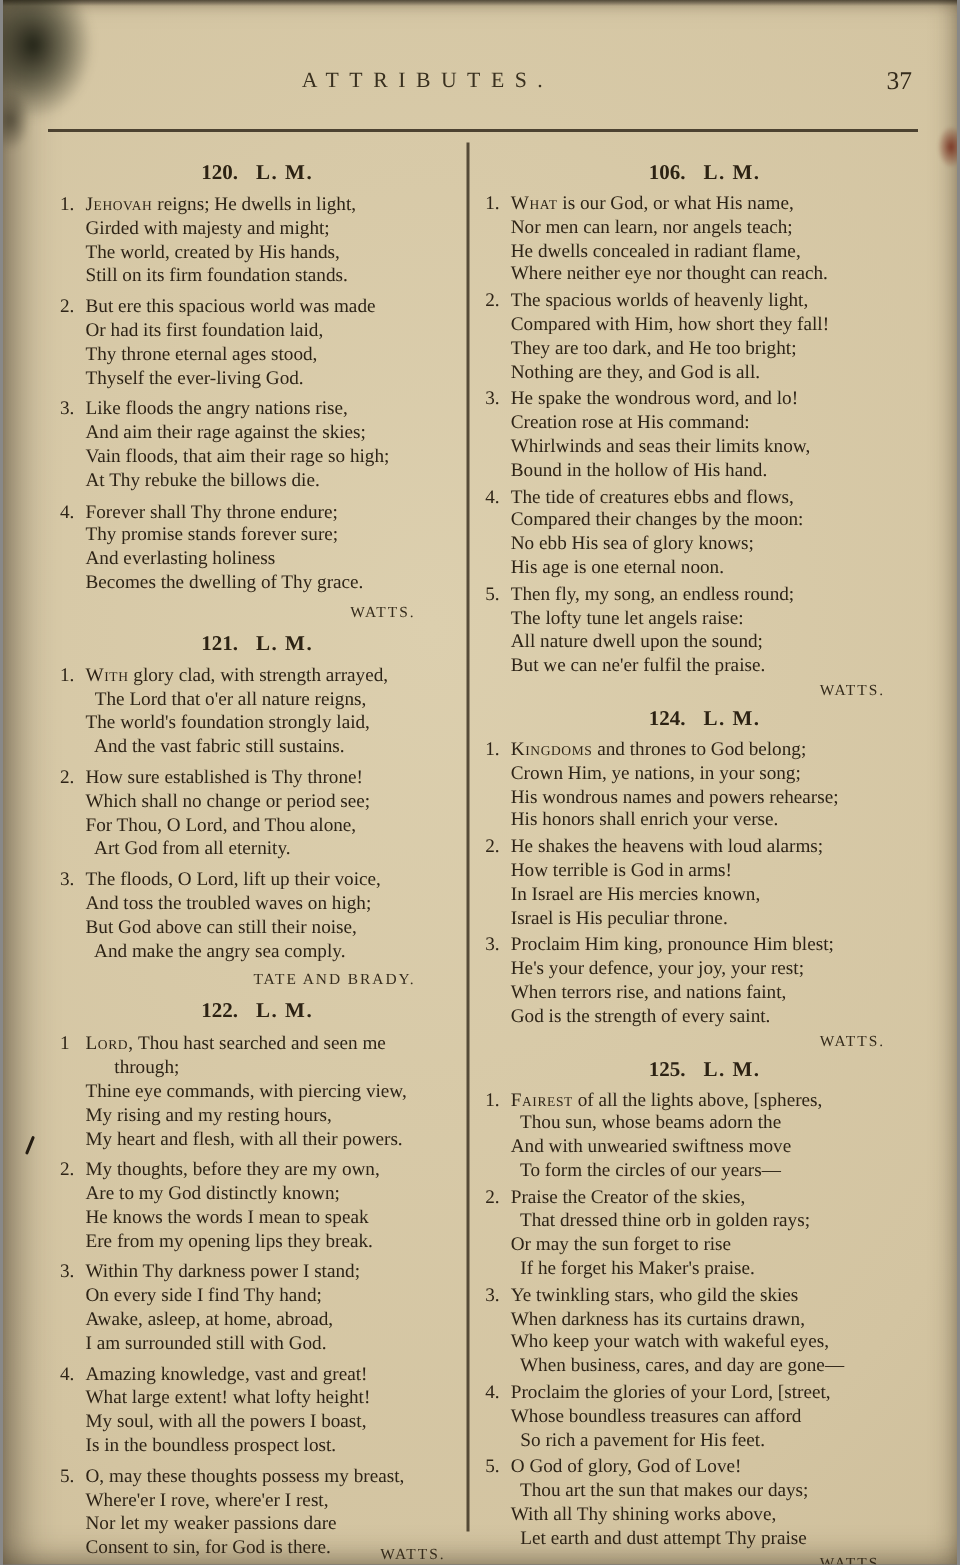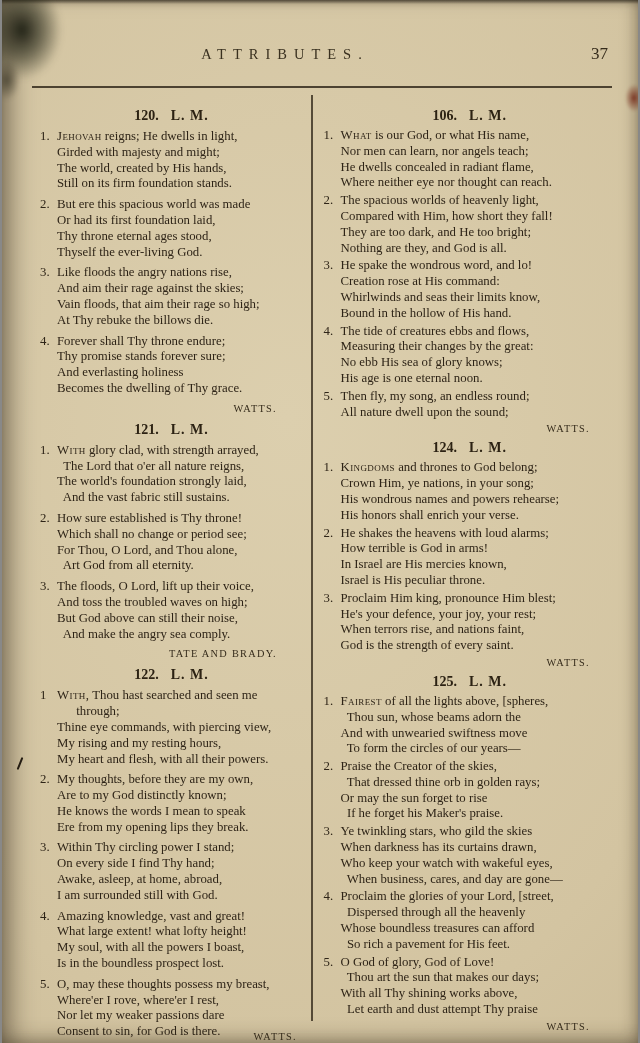--- a/index.html
+++ b/index.html
@@ -150,40 +150,40 @@
               <div class="verse-line">  And make the angry sea comply.</div>
             </div>
           </div>
           <div class="attribution">TATE AND BRADY.</div>
         </section>
         <section class="hymn">
           <div class="hymn-title"><span class="hymn-number">122.</span><span class="hymn-meter">L. M.</span></div>
           <div class="verse">
             <span class="verse-num">1</span>
             <div class="verse-lines">
-              <div class="verse-line"><span class="lead-word">With,</span> Thou hast searched and seen me</div>
+              <div class="verse-line"><span class="lead-word">Lord,</span> Thou hast searched and seen me</div>
               <div class="verse-line">      through;</div>
               <div class="verse-line">Thine eye commands, with piercing view,</div>
               <div class="verse-line">My rising and my resting hours,</div>
               <div class="verse-line">My heart and flesh, with all their powers.</div>
             </div>
           </div>
           <div class="verse">
             <span class="verse-num">2.</span>
             <div class="verse-lines">
               <div class="verse-line">My thoughts, before they are my own,</div>
               <div class="verse-line">Are to my God distinctly known;</div>
               <div class="verse-line">He knows the words I mean to speak</div>
               <div class="verse-line">Ere from my opening lips they break.</div>
             </div>
           </div>
           <div class="verse">
             <span class="verse-num">3.</span>
             <div class="verse-lines">
-              <div class="verse-line">Within Thy circling power I stand;</div>
+              <div class="verse-line">Within Thy darkness power I stand;</div>
               <div class="verse-line">On every side I find Thy hand;</div>
               <div class="verse-line">Awake, asleep, at home, abroad,</div>
               <div class="verse-line">I am surrounded still with God.</div>
             </div>
           </div>
           <div class="verse">
             <span class="verse-num">4.</span>
             <div class="verse-lines">
               <div class="verse-line">Amazing knowledge, vast and great!</div>
               <div class="verse-line">What large extent! what lofty height!</div>
@@ -231,30 +231,32 @@
               <div class="verse-line">He spake the wondrous word, and lo!</div>
               <div class="verse-line">Creation rose at His command:</div>
               <div class="verse-line">Whirlwinds and seas their limits know,</div>
               <div class="verse-line">Bound in the hollow of His hand.</div>
             </div>
           </div>
           <div class="verse">
             <span class="verse-num">4.</span>
             <div class="verse-lines">
               <div class="verse-line">The tide of creatures ebbs and flows,</div>
-              <div class="verse-line">Measuring their changes by the great:</div>
+              <div class="verse-line">Compared their changes by the moon:</div>
               <div class="verse-line">No ebb His sea of glory knows;</div>
               <div class="verse-line">His age is one eternal noon.</div>
             </div>
           </div>
           <div class="verse">
             <span class="verse-num">5.</span>
             <div class="verse-lines">
               <div class="verse-line">Then fly, my song, an endless round;</div>
+              <div class="verse-line">The lofty tune let angels raise:</div>
               <div class="verse-line">All nature dwell upon the sound;</div>
+              <div class="verse-line">But we can ne'er fulfil the praise.</div>
             </div>
           </div>
           <div class="attribution">WATTS.</div>
         </section>
         <section class="hymn">
           <div class="hymn-title"><span class="hymn-number">124.</span><span class="hymn-meter">L. M.</span></div>
           <div class="verse">
             <span class="verse-num">1.</span>
             <div class="verse-lines">
               <div class="verse-line"><span class="lead-word">Kingdoms</span> and thrones to God belong;</div>
@@ -309,21 +311,20 @@
               <div class="verse-line">Ye twinkling stars, who gild the skies</div>
               <div class="verse-line">When darkness has its curtains drawn,</div>
               <div class="verse-line">Who keep your watch with wakeful eyes,</div>
               <div class="verse-line">  When business, cares, and day are gone—</div>
             </div>
           </div>
           <div class="verse">
             <span class="verse-num">4.</span>
             <div class="verse-lines">
               <div class="verse-line">Proclaim the glories of your Lord, [street,</div>
-              <div class="verse-line">  Dispersed through all the heavenly</div>
               <div class="verse-line">Whose boundless treasures can afford</div>
               <div class="verse-line">  So rich a pavement for His feet.</div>
             </div>
           </div>
           <div class="verse">
             <span class="verse-num">5.</span>
             <div class="verse-lines">
               <div class="verse-line">O God of glory, God of Love!</div>
               <div class="verse-line">  Thou art the sun that makes our days;</div>
               <div class="verse-line">With all Thy shining works above,</div>

